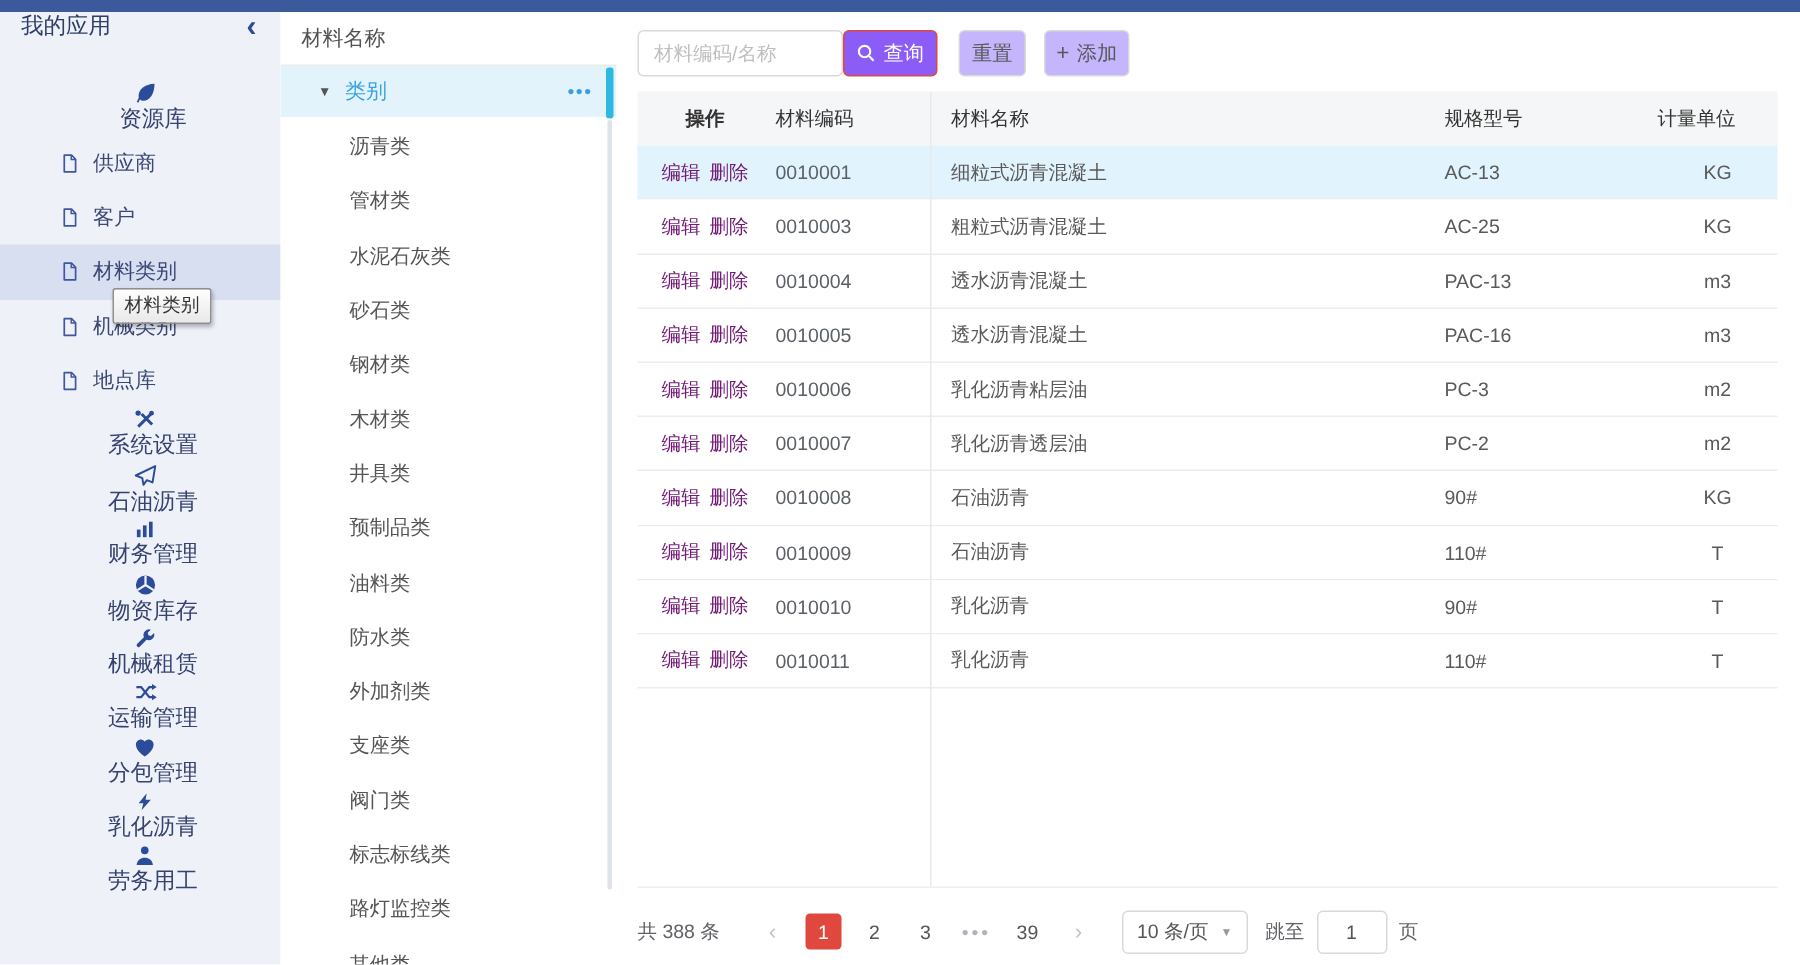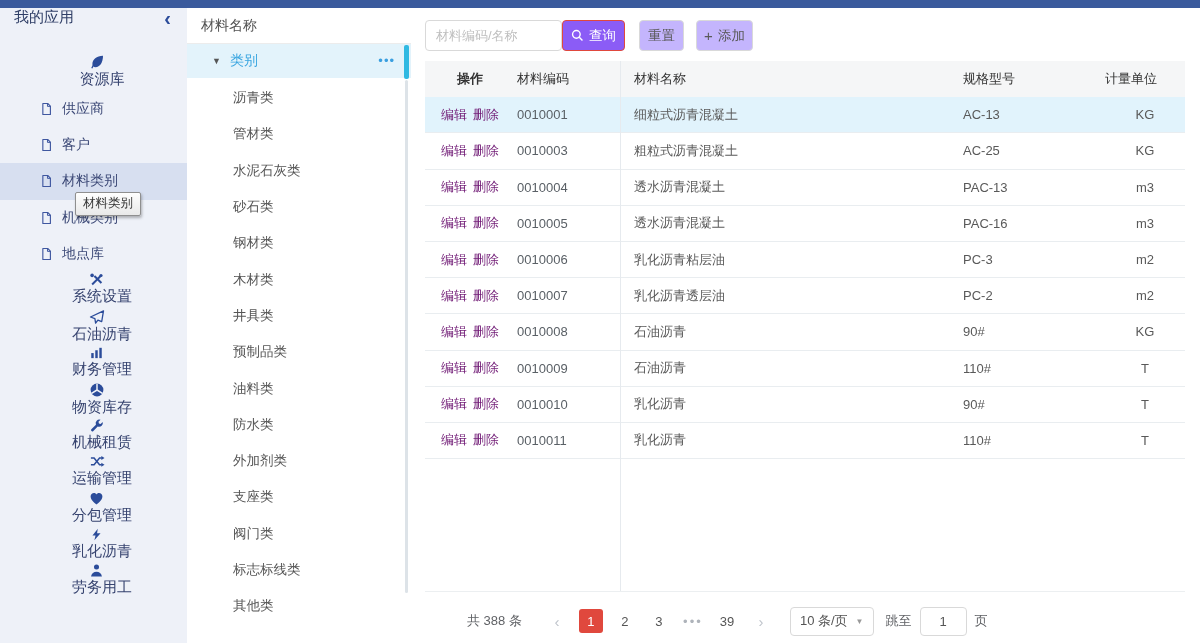--- a/index.html
+++ b/index.html
@@ -73,21 +73,21 @@
   .td.c-op { text-align:center; white-space:nowrap; }
   .td.c-code { padding-left:2px; color:#5a6066; }
   .td.c-name { padding-left:14px; }
   .td.c-spec { padding-left:8px; }
   .td.c-unit { text-align:center; }
   .td.c-op a { color:#701a75; text-decoration:none; cursor:pointer;text-align:right; }
   .td.c-op a + a { margin-left:6px; }
 
   
   .pager { display:flex; align-items:center; height:46px; margin-top:6px; font-size:13px; color:#606266; }
-  .pg-total { margin-right:18px;margin-left:42px; }
+  .pg-total { margin-right:18px; }
   .pg-item { min-width:24px; height:24px; display:inline-flex; align-items:center; justify-content:center;
     margin:0 5px; cursor:pointer; color:#555; border-radius:3px; }
   .pg-arrow { color:#bfc4cb; font-size:15px; }
   .pg-item.active { background:#e0483d; color:#fff; }
   .pg-ellipsis { color:#aeb3ba; letter-spacing:2px; cursor:default; }
   .pg-size { display:inline-flex; align-items:center; gap:8px; height:29px; border:1px solid #d9d9d9;
     border-radius:4px; padding:0 9px; margin-left:12px; cursor:pointer; color:#555; }
   .pg-size .arrow { font-size:8px; color:#999; }
   .pg-jump { margin-left:12px; }
   .pg-jump-input { width:47px; height:29px; border:1px solid #d9d9d9; border-radius:4px; text-align:center;
@@ -271,20 +271,21 @@
     <div class="cat-item">钢材类</div>
     <div class="cat-item">木材类</div>
     <div class="cat-item">井具类</div>
     <div class="cat-item">预制品类</div>
     <div class="cat-item">油料类</div>
     <div class="cat-item">防水类</div>
     <div class="cat-item">外加剂类</div>
     <div class="cat-item">支座类</div>
     <div class="cat-item">阀门类</div>
     <div class="cat-item">标志标线类</div>
+    <div class="cat-item">路灯监控类</div>
     <div class="cat-item">其他类</div>
   </div>
   <div class="scroll-track"></div>
   <div class="scroll-thumb"></div>
 </div>
 
 <div class="main">
 
   <div class="toolbar">
     <input class="search-input" type="text" placeholder="材料编码/名称" style="">

